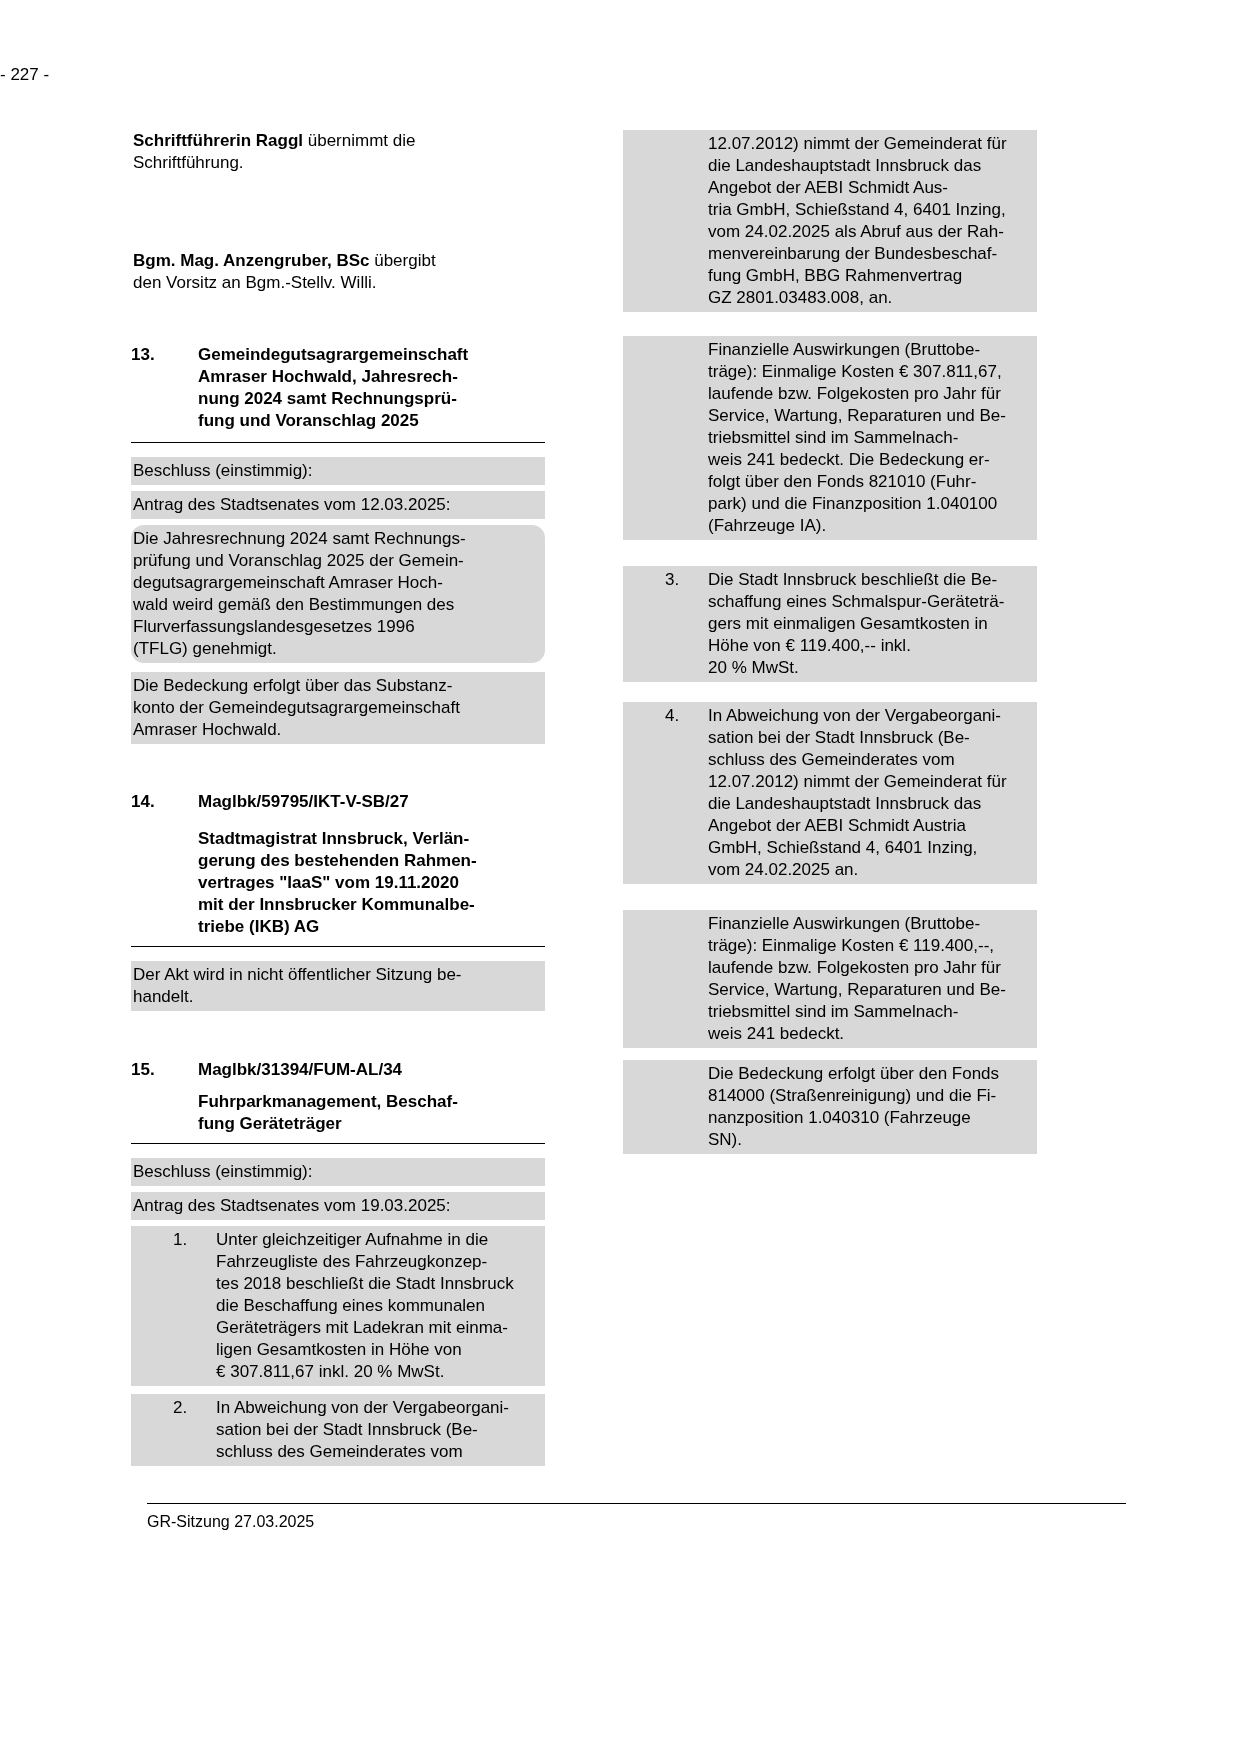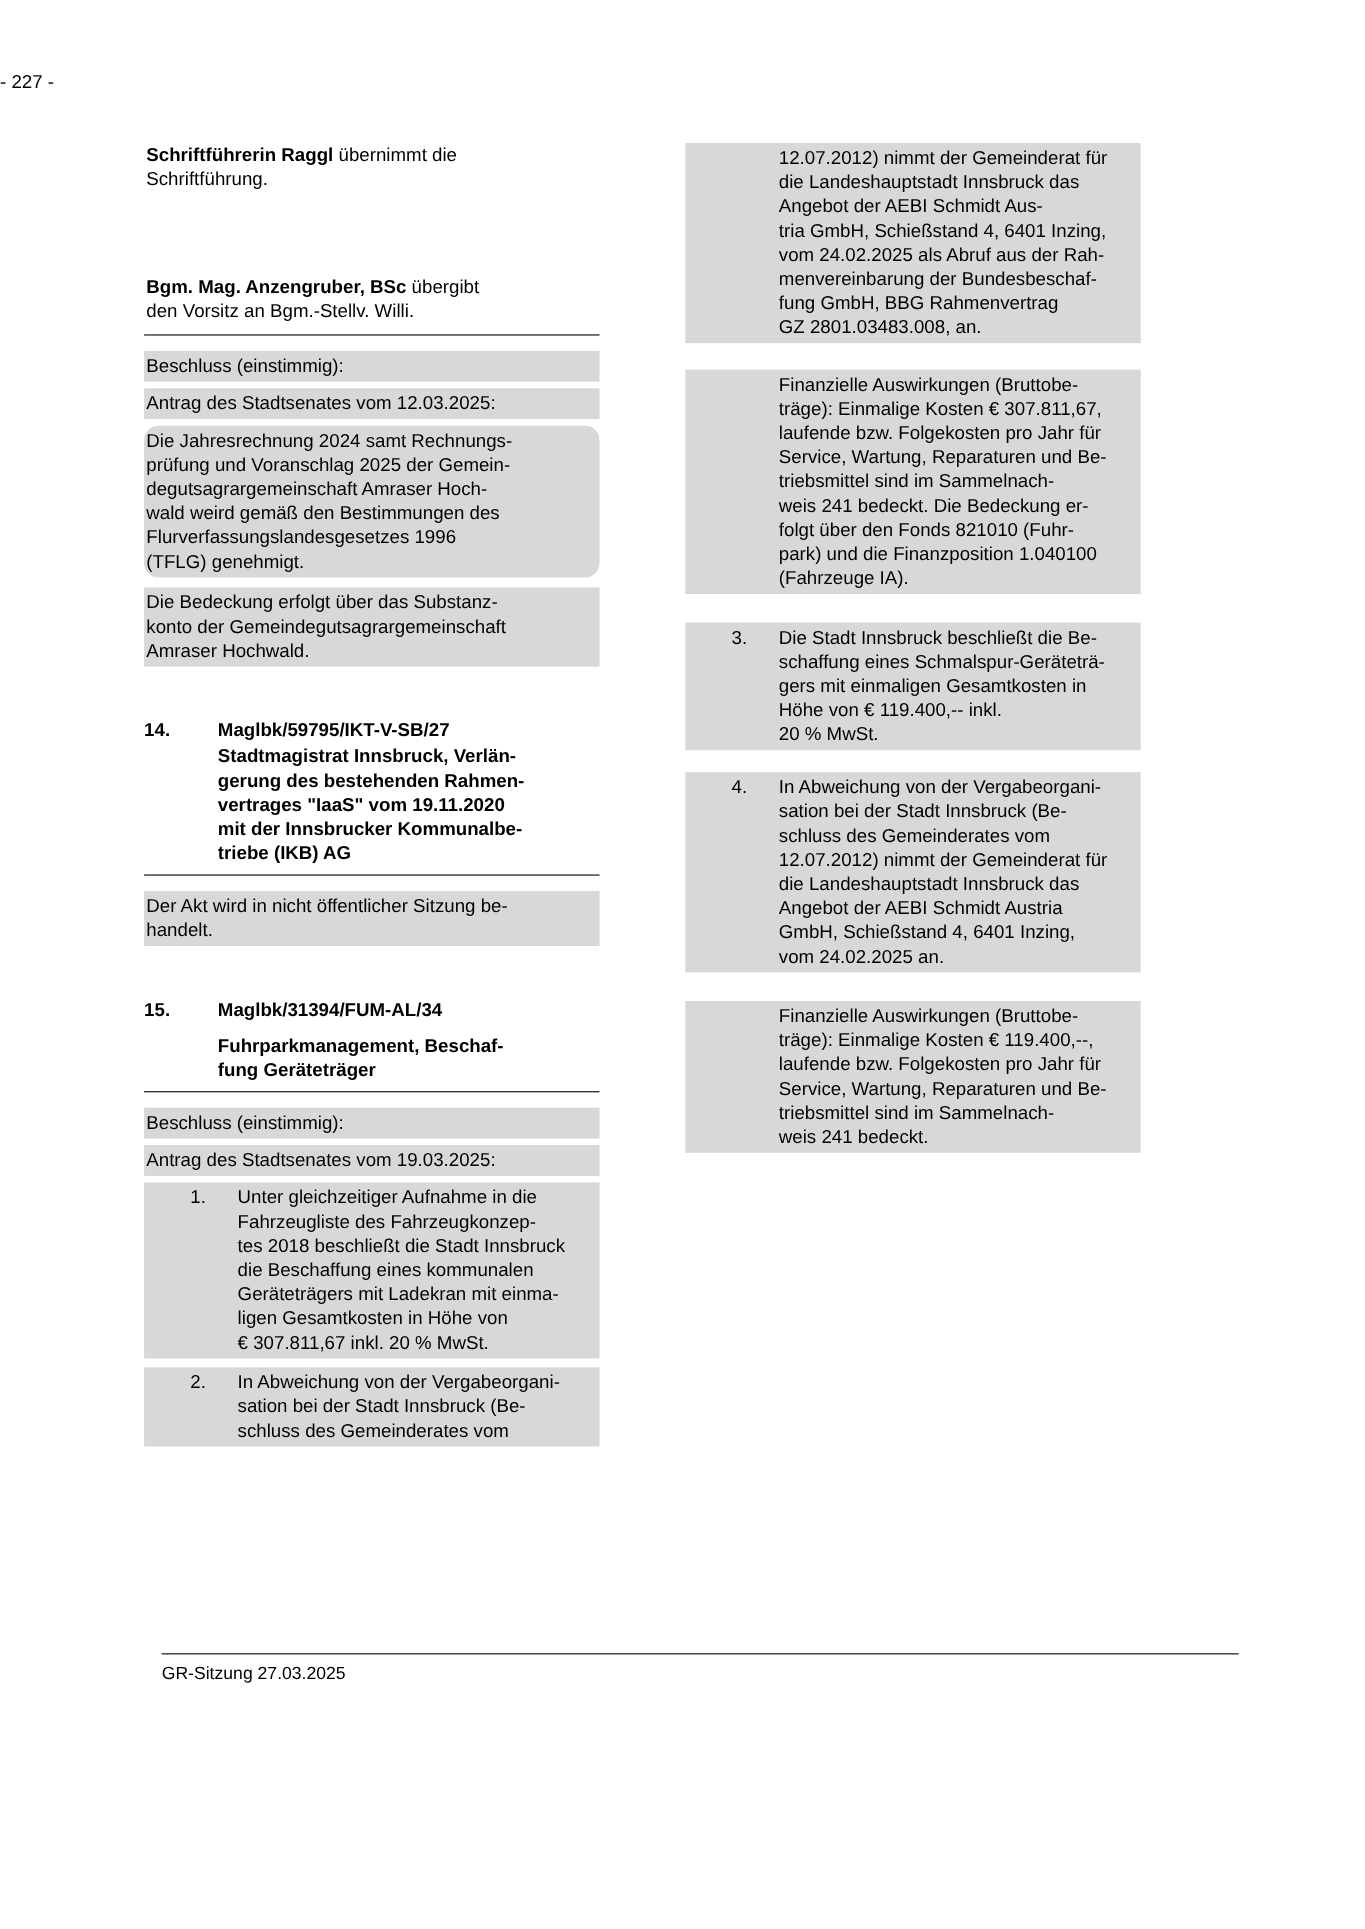--- a/index.html
+++ b/index.html
@@ -38,38 +38,45 @@
     <div class="plain">
       <div><span class="b">Schriftführerin Raggl</span><span> übernimmt die</span></div>
       <div>Schriftführung.</div>
     </div>
 
     <div class="plain" style="margin-top:76px;">
       <div><span class="b">Bgm. Mag. Anzengruber, BSc</span><span> übergibt</span></div>
       <div>den Vorsitz an Bgm.-Stellv. Willi.</div>
     </div>
 
+    <div class="hang b" style="margin-top:50px;">
+      <span class="num">13.</span>
+      <div class="lines">Gemeindegutsagrargemeinschaft
+Amraser Hochwald, Jahresrech-
+nung 2024 samt Rechnungsprü-
+fung und Voranschlag 2025</div>
+    </div>
     <div class="rule" style="margin-top:10px;"></div>
 
     <div class="shade plain" style="margin-top:14px;">Beschluss (einstimmig):</div>
     <div class="shade plain" style="margin-top:6px;">Antrag des Stadtsenates vom 12.03.2025:</div>
     <div class="shade plain lines" style="margin-top:6px;border-radius:13px;">Die Jahresrechnung 2024 samt Rechnungs-
 prüfung und Voranschlag 2025 der Gemein-
 degutsagrargemeinschaft Amraser Hoch-
 wald weird gemäß den Bestimmungen des
 Flurverfassungslandesgesetzes 1996
 (TFLG) genehmigt.</div>
     <div class="shade plain lines" style="margin-top:9px;">Die Bedeckung erfolgt über das Substanz-
 konto der Gemeindegutsagrargemeinschaft
 Amraser Hochwald.</div>
 
     <div class="hang b" style="margin-top:47px;">
       <span class="num">14.</span>
       <div>Maglbk/59795/IKT-V-SB/27</div>
-      <div class="lines" style="margin-top:2px;">Stadtmagistrat Innsbruck, Verlän-
+      <div class="lines" style="margin-top:15px;">Stadtmagistrat Innsbruck, Verlän-
 gerung des bestehenden Rahmen-
 vertrages "IaaS" vom 19.11.2020
 mit der Innsbrucker Kommunalbe-
 triebe (IKB) AG</div>
     </div>
     <div class="rule" style="margin-top:8px;"></div>
 
     <div class="shade plain lines" style="margin-top:14px;">Der Akt wird in nicht öffentlicher Sitzung be-
 handelt.</div>
 
@@ -145,20 +152,24 @@
 vom 24.02.2025 an.</div>
     </div>
 
     <div class="shade ind lines" style="margin-top:26px;">Finanzielle Auswirkungen (Bruttobe-
 träge): Einmalige Kosten € 119.400,--,
 laufende bzw. Folgekosten pro Jahr für
 Service, Wartung, Reparaturen und Be-
 triebsmittel sind im Sammelnach-
 weis 241 bedeckt.</div>
 
+    <div class="shade ind lines" style="margin-top:12px;">Die Bedeckung erfolgt über den Fonds
+814000 (Straßenreinigung) und die Fi-
+nanzposition 1.040310 (Fahrzeuge
+SN).</div>
 
   </div>
 
 </div>
 
 <div class="footer">
   <span>GR-Sitzung 27.03.2025</span>
 </div>
 
 </body></html>

